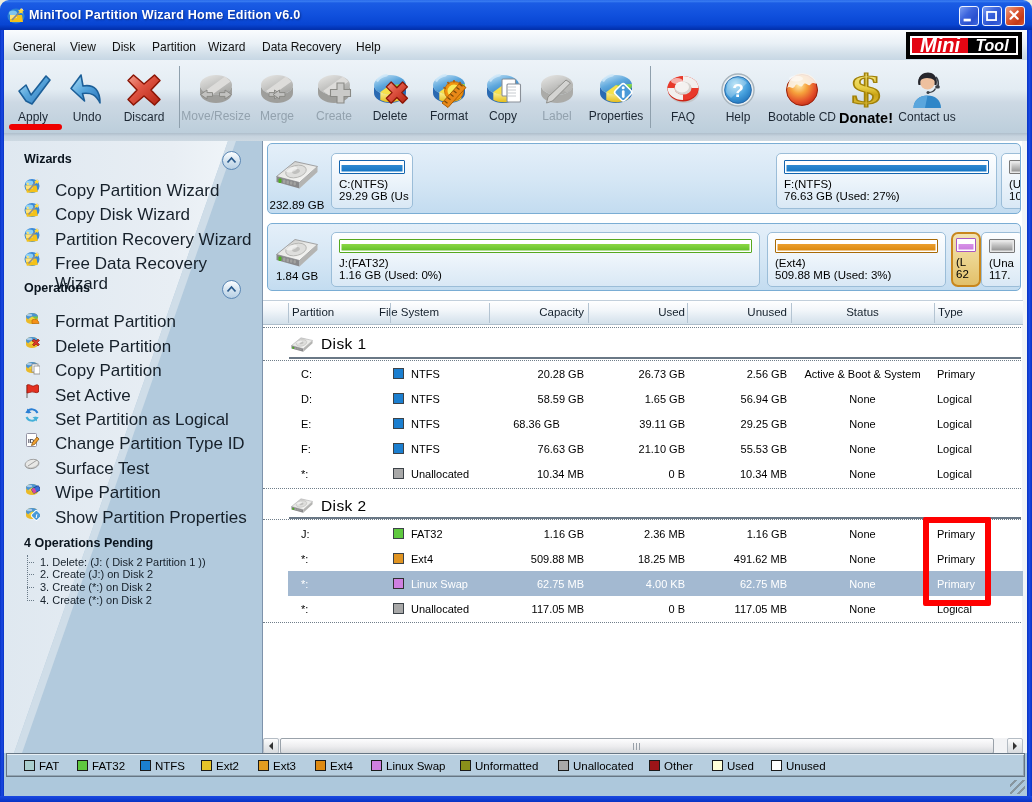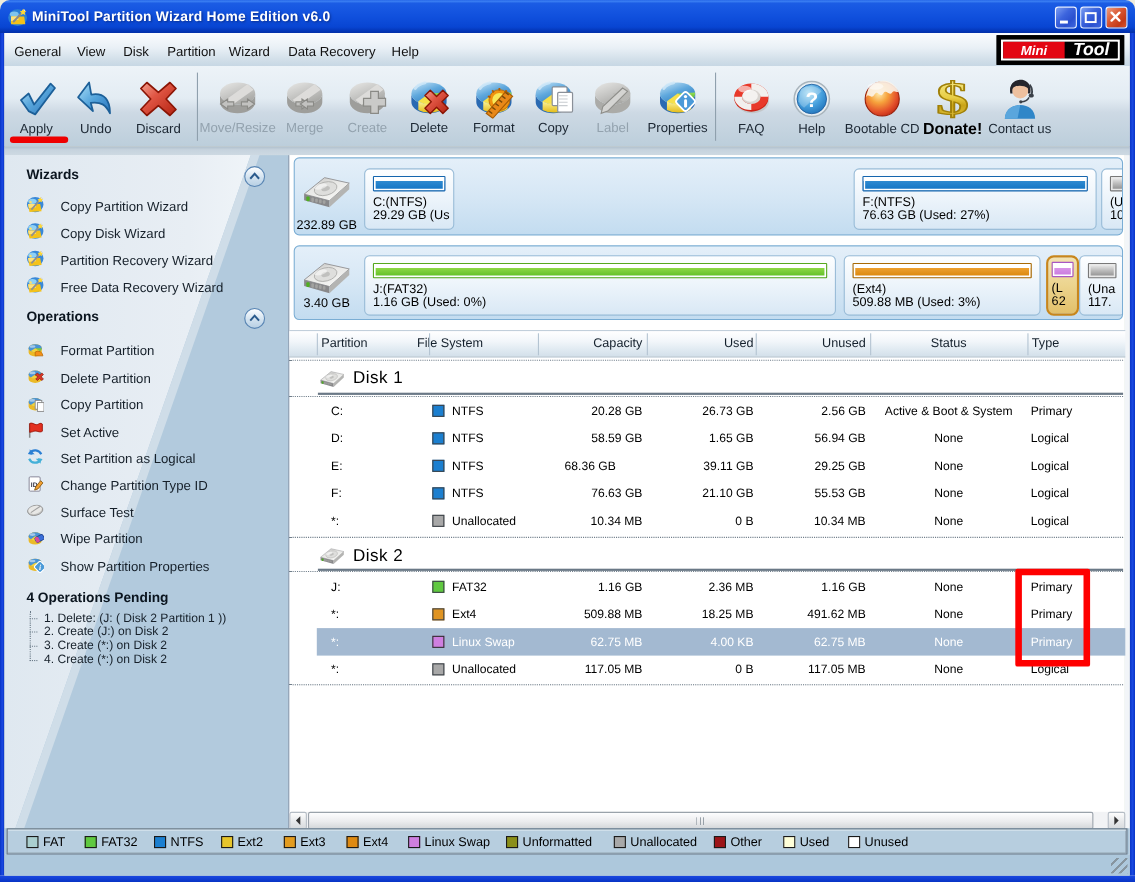--- a/index.html
+++ b/index.html
@@ -15,39 +15,39 @@
 #titletext{left:29px;top:8px;font-size:12.6px;font-weight:bold;color:#fff;text-shadow:1px 1px 2px #0a2d8a;letter-spacing:0.2px;}
 .winbtn{top:6px;width:20px;height:20px;border-radius:3px;border:1px solid #eef2ff;
  background:linear-gradient(135deg,#7c9ef2 0%,#3c64dd 40%,#2a50cf 70%,#3f68e0 100%);
  color:#fff;}
 #btnclose{background:linear-gradient(135deg,#eda083 0%,#d9542f 45%,#c43a18 75%,#d8562f 100%);}
 
 #menubar{left:4px;top:30px;width:1023px;height:30px;background:linear-gradient(180deg,#fafcfe 0%,#e9f0f6 45%,#d2dfe9 80%,#c7d7e4 100%);}
 .menuitem{top:40px;font-size:12px;color:#111;}
 #logo{left:906px;top:32px;width:116px;height:27px;background:#000;border:2px solid #000;padding:2px;display:flex;}
 #logo .inner{border:2px solid #fff;display:flex;flex:1;}
-#logo .mini{background:#e30613;color:#fff;font-weight:bold;font-style:italic;font-size:12px;width:56px;text-align:center;display:flex;align-items:center;justify-content:center;}
+#logo .mini{background:#e30613;color:#fff;font-weight:bold;font-style:italic;font-size:20px;width:56px;text-align:center;display:flex;align-items:center;justify-content:center;}
 #logo .tool{background:#000;color:#fff;font-weight:bold;font-style:italic;font-size:16px;flex:1;text-align:center;display:flex;align-items:center;justify-content:center;}
 .tbtn{position:absolute;top:71px;}
 .tbtn svg{display:block;margin:0 auto;}
 
 #toolbar{left:4px;top:60px;width:1023px;height:73px;
  background:linear-gradient(180deg,#edf3f8 0%,#e3ecf3 40%,#cdd9e4 58%,#bccedb 100%);}
 .tbtn{text-align:center;font-size:12px;color:#1c2733;}
 .tbtn .lbl{margin-top:1px;}
 .tbtn.gray{color:#93a2ae;}
 .tsep{top:66px;width:1px;height:62px;background:#8fa0ad;}
 #redline{left:9px;top:124px;width:53px;height:6px;background:#ee0000;border-radius:3px;}
 #substrip{left:4px;top:133px;width:1023px;height:8px;background:linear-gradient(180deg,#aebecb,#c6d3de 40%,#cdd9e2);}
 
 #sidebar{left:4px;top:141px;width:258px;height:612px;background:#b2cadd;overflow:hidden;}
 #main{border-left:1px solid #7e93ab;}
 #sidebar .diag{position:absolute;left:0;top:0;width:256px;height:612px;}
 .sbhead{position:absolute;font-size:12.5px;font-weight:bold;color:#0a141e;}
-.sbitem{position:absolute;font-size:12px;color:#16202a;}
+.sbitem{position:absolute;font-size:17px;color:#16202a;}
 .sbico{position:absolute;width:16px;height:16px;}
 .collapse{position:absolute;width:19px;height:19px;border-radius:50%;border:1px solid #5a86b4;
  background:linear-gradient(180deg,#fdfeff,#cfe0ee 60%,#b8d0e4);color:#2a5a8c;}
 #pendhead{left:20px;top:395px;font-size:12.5px;font-weight:bold;color:#0a141e;position:absolute;}
 .pitem{position:absolute;left:36px;font-size:11px;color:#16202a;white-space:nowrap;}
 
 #main{left:262px;top:141px;width:760px;height:612px;background:#fff;}
 .diskbox{position:absolute;left:4px;width:754px;border:1px solid #7aadd4;border-radius:5px;overflow:hidden;
  background:linear-gradient(180deg,#e4eff9 0%,#d6e7f5 50%,#c3dcf0 100%);}
 .dicon{position:absolute;}
@@ -504,21 +504,21 @@
       </div>
  <div class="pblock" style="left:733px;top:9px;width:42px;height:56px">
   <div class="pbar unalloc"></div>
         <div class="ptext">(Un<br>10.3</div>
       </div>
 </div>
 <div class="diskbox" style="top:82px;height:68px">
  <svg class="dicon" style="left:4px;top:10px" width="50" height="35" viewBox="0 0 50 35">
         <use href="#hdd"></use>
       </svg>
- <div class="dlabel" style="left:-3px;top:46px">3.40 GB</div>
+ <div class="dlabel" style="left:-3px;top:46px">1.84 GB</div>
  <div class="pblock" style="left:63px;top:8px;width:429px;height:55px">
   <div class="pbar fat32"></div>
         <div class="ptext">J:(FAT32)<br>1.16 GB (Used: 0%)</div>
       </div>
  <div class="pblock" style="left:499px;top:8px;width:179px;height:55px">
   <div class="pbar ext4"></div>
         <div class="ptext">(Ext4)<br>509.88 MB (Used: 3%)</div>
       </div>
  <div class="pblock sel" style="left:683px;top:8px;width:30px;height:55px">
   <div class="pbar lswap"></div>

